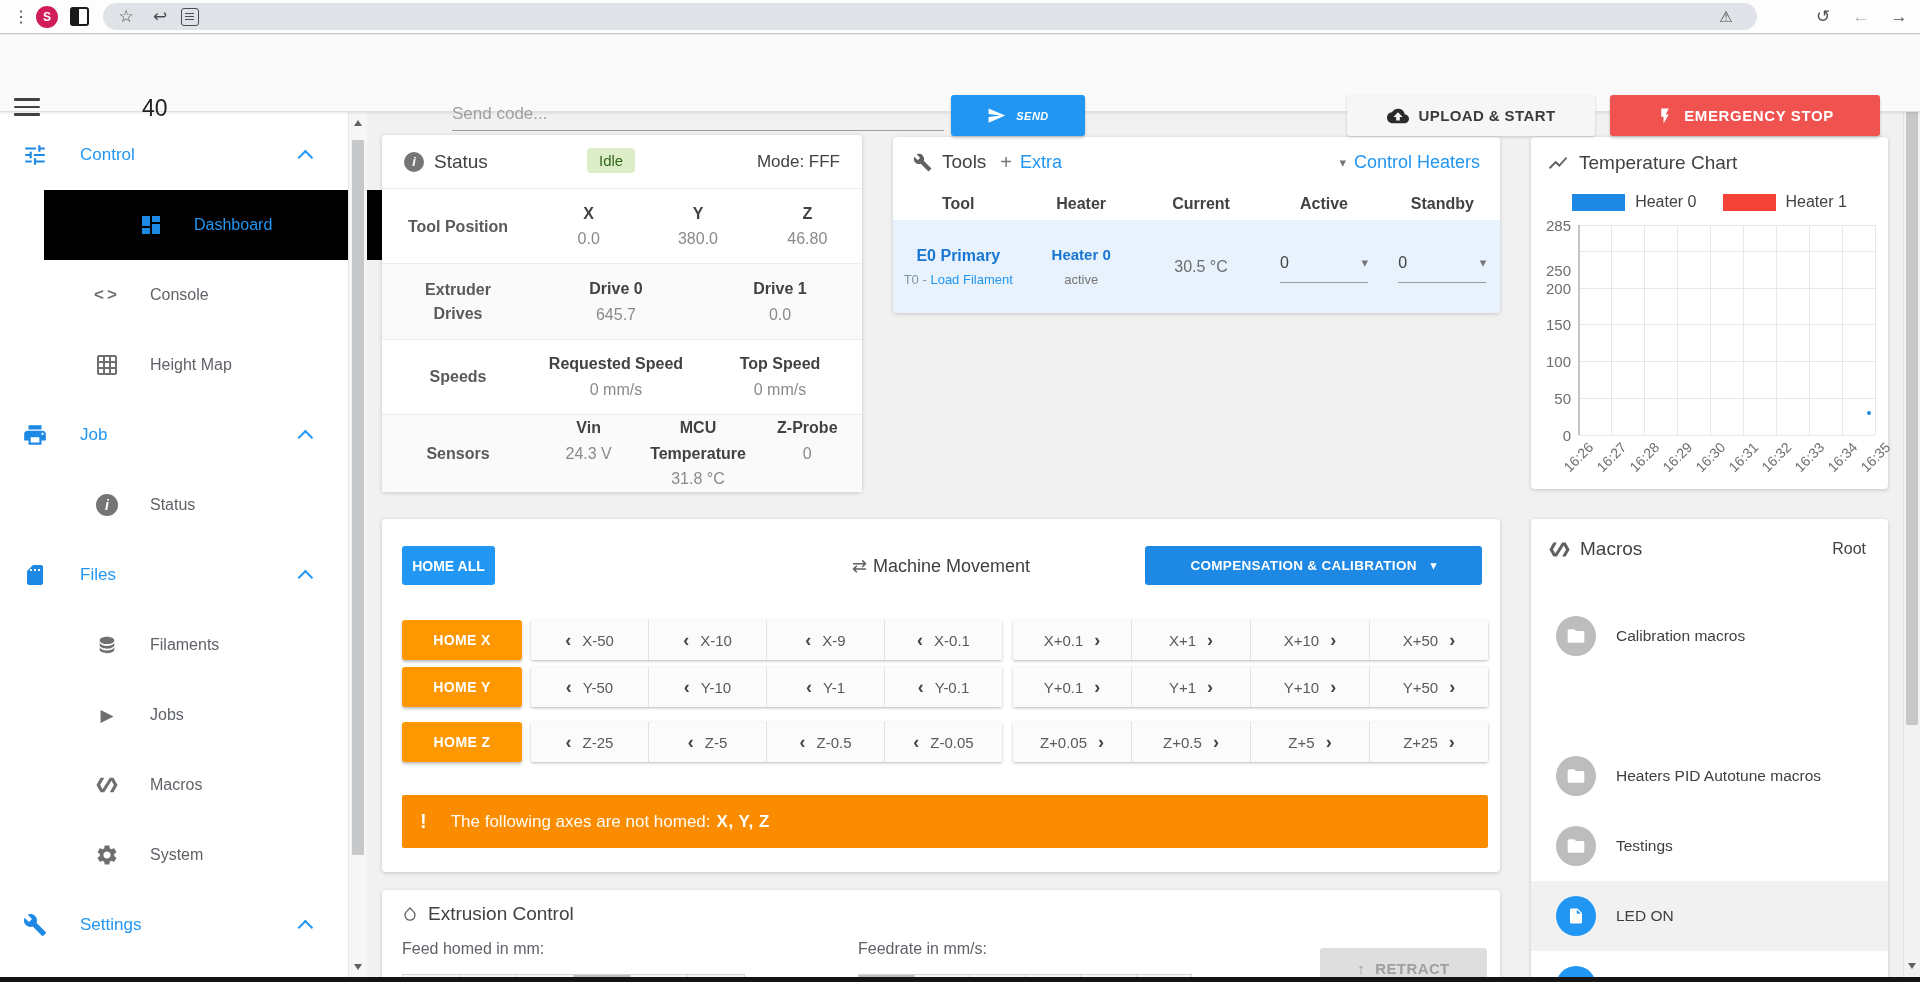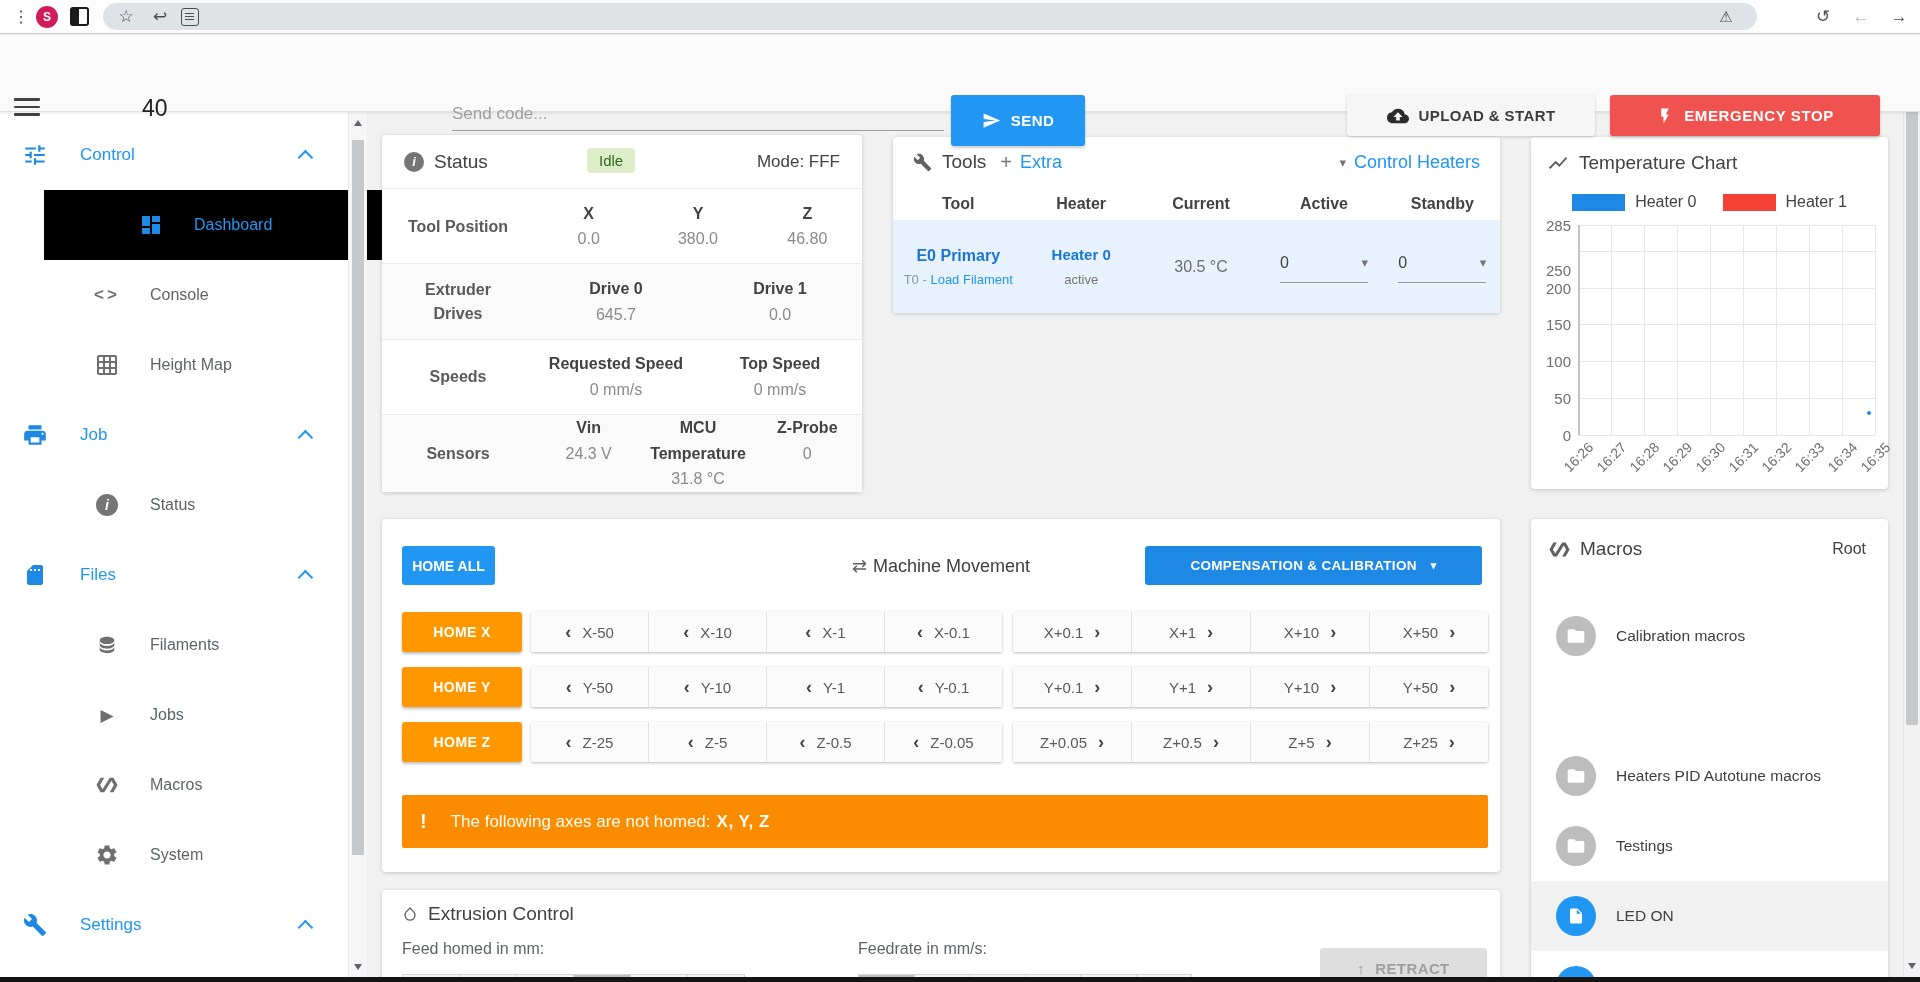--- a/index.html
+++ b/index.html
@@ -34,22 +34,22 @@
   .hamburger { position:absolute; left:14px; top:63px; width:26px; height:20px; cursor:pointer; }
   .hamburger i { display:block; height:2.5px; background:#424242; margin-bottom:5px; border-radius:1px; }
   .page-title { position:absolute; left:142px; top:60px; font-size:23px; color:#212121; }
   .send-input { position:absolute; left:452px; top:62px; width:492px; height:34px; border:none; outline:none;
                 background:transparent; border-bottom:1px solid #9e9e9e; font-size:17px; color:#424242;
                 font-family:"Liberation Sans", sans-serif; }
   .send-input::placeholder { color:#9e9e9e; }
   .btn { display:flex; align-items:center; justify-content:center; gap:10px; border-radius:3px; cursor:pointer;
          font-weight:bold; border:none; font-family:"Liberation Sans", sans-serif; }
   .btn svg { flex:0 0 auto; }
-  .send-btn { position:absolute; left:951px; top:60px; width:134px; height:51px; background:#2196f3; color:#fff;
-              font-size:15px; letter-spacing:.5px; box-shadow:0 2px 3px rgba(0,0,0,.2); }
+  .send-btn { position:absolute; left:951px; top:60px; width:134px; height:41px; background:#2196f3; color:#fff;
+              font-size:11px; letter-spacing:.5px; box-shadow:0 2px 3px rgba(0,0,0,.2);font-style:italic; }
   .upload-btn { position:absolute; left:1347px; top:60px; width:248px; height:41px; background:#f6f6f6; color:#3c3c3c;
                 font-size:15px; letter-spacing:.4px; box-shadow:0 1px 3px rgba(0,0,0,.18); }
   .estop-btn { position:absolute; left:1610px; top:60px; width:270px; height:41px; background:#f0534f; color:#fff;
                font-size:15px; letter-spacing:.6px; box-shadow:0 2px 3px rgba(0,0,0,.2); }
 
   
   .sidebar { position:absolute; left:0; top:112px; width:348px; height:870px; background:#fff; }
   .side-row { position:absolute; left:0; width:348px; height:70px; display:flex; align-items:center; cursor:pointer; }
   .side-row.active { background:#000000;margin-left:44px; }
   .cat-icon { position:absolute; left:22px; width:26px; height:26px; color:#1e88e5; }
@@ -142,21 +142,21 @@
   .home-btn { position:absolute; left:20px; width:120px; height:40px; background:#ff9800; color:#fff; font-size:14px;
               letter-spacing:.4px; box-shadow:0 2px 3px rgba(0,0,0,.25); }
   .btn-group { position:absolute; height:40px; display:flex; background:#fbfbfb; border-radius:2px;
                box-shadow:0 1px 3px rgba(0,0,0,.28); overflow:hidden; }
   .grp-dec { left:149px; width:471px; } .grp-inc { left:631px; width:475px; }
   .mv { flex:1; display:flex; align-items:center; justify-content:center; font-size:15px; color:#5a5a5a;
         border-right:1px solid #e2e2e2; cursor:pointer; background:#fbfbfb; }
   .mv:last-child { border-right:none; }
   .mv.dec::before { content:"‹"; font-size:18px; color:#444; margin-right:11px; font-weight:bold; }
   .mv.inc::after { content:"›"; font-size:18px; color:#444; margin-left:11px; font-weight:bold; }
-  .row-y1 { top:93px; } .row-y2 { top:148px; } .row-y3 { top:203px; }
+  .row-y1 { top:101px; } .row-y2 { top:148px; } .row-y3 { top:203px; }
   .warn-banner { position:absolute; left:20px; top:276px; width:1086px; height:53px; background:#fb8c00;
                  border-radius:2px; display:flex; align-items:center; color:#fffdf4; }
   .warn-excl { font-size:20px; font-weight:bold; margin:0 24px 0 18px; }
   .warn-text { font-size:17px; }
   .warn-text b { margin-left:6px; letter-spacing:.5px; }
 
   .card-extrude { left:382px; top:890px; width:1118px; height:92px; overflow:hidden; }
   .ext-head { padding:13px 0 0 20px; }
   .ext-label { position:absolute; top:50px; font-size:16px; color:#5f6368; }
   .retract-btn { position:absolute; left:938px; top:58px; width:167px; height:40px; background:#dedede; color:#9f9f9f;
@@ -510,21 +510,21 @@
     </div>
     <button class="btn comp-btn">
       <span>COMPENSATION &amp; CALIBRATION</span>
       <span class="dd">▾</span>
     </button>
 
     <button class="btn home-btn row-y1">HOME X</button>
     <div class="btn-group grp-dec row-y1">
       <div class="mv dec">X-50</div>
       <div class="mv dec">X-10</div>
-      <div class="mv dec">X-1</div>
+      <div class="mv dec">X-9</div>
       <div class="mv dec">X-0.1</div>
     </div>
     <div class="btn-group grp-inc row-y1">
       <div class="mv inc">X+0.1</div>
       <div class="mv inc">X+1</div>
       <div class="mv inc">X+10</div>
       <div class="mv inc">X+50</div>
     </div>
 
     <button class="btn home-btn row-y2">HOME Y</button>

